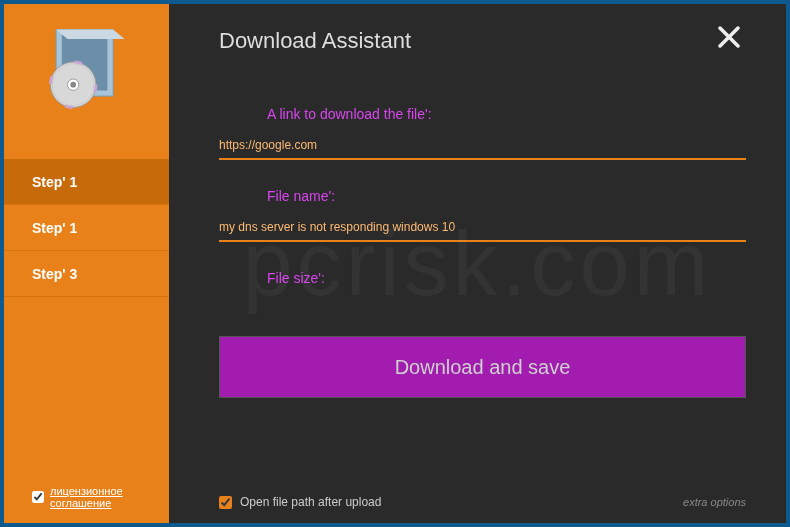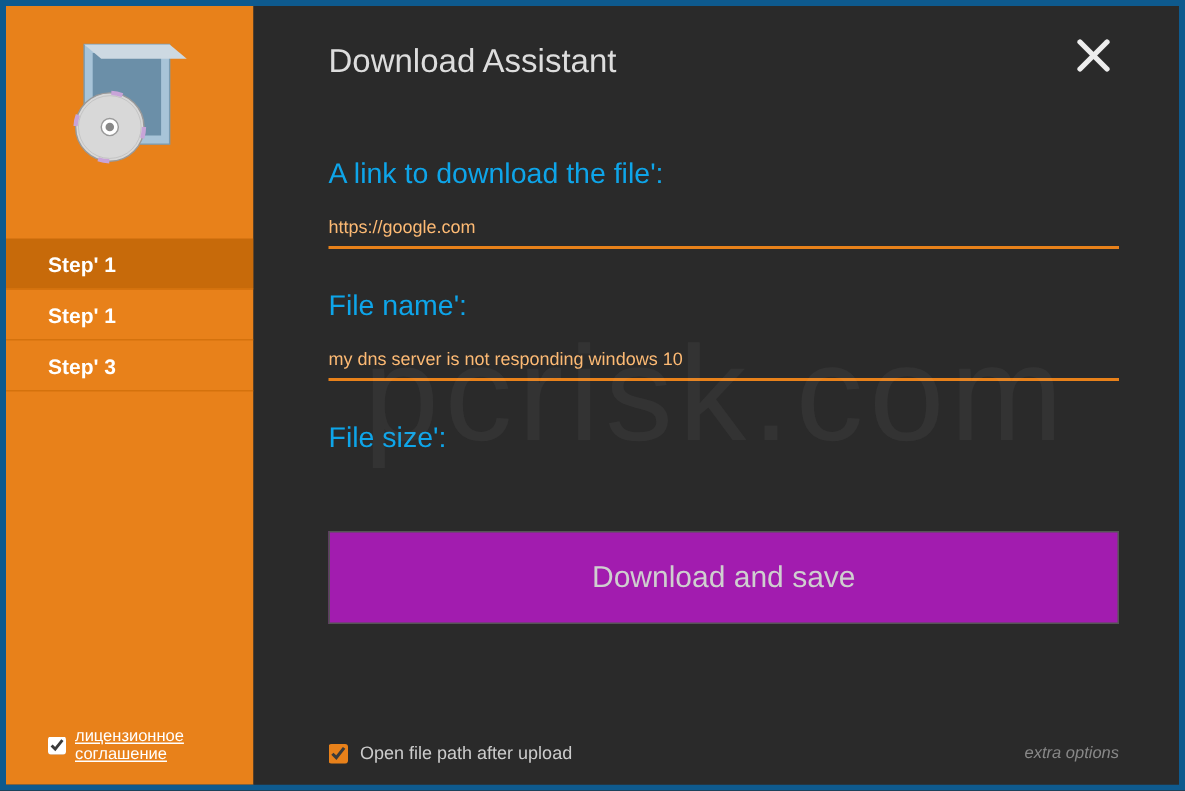--- a/index.html
+++ b/index.html
@@ -38,21 +38,21 @@
     .installer-icon-wrap {
       width: 95px;
       height: 95px;
       position: relative;
     }
     .steps {
       display: flex;
       flex-direction: column;
     }
     .step {
-      height: 34px;
+      height: 46px;
       display: flex;
       align-items: center;
       padding-left: 28px;
       color: #fff;
       font-size: 14px;
       font-weight: 600;
       cursor: pointer;
       border-bottom: 1px solid #d4720d;
     }
     .step.active {
@@ -101,23 +101,24 @@
       font-size: 26px;
       font-weight: bold;
       cursor: pointer;
       line-height: 1;
       padding: 2px 6px;
     }
     .field-group {
       margin-bottom: 28px;
     }
     .field-label {
-      color: #0ea5e9;
-      font-size: 19px;
+      color: #d946ef;
+      font-size: 14px;
       margin-bottom: 12px;
+      margin-left: 48px;
     }
     .field-input {
       background: transparent;
       border: none;
       border-bottom: 2px solid #e8811a;
       color: #fdba74;
       font-size: 12px;
       width: 100%;
       padding: 4px 0 6px 0;
       outline: none;

